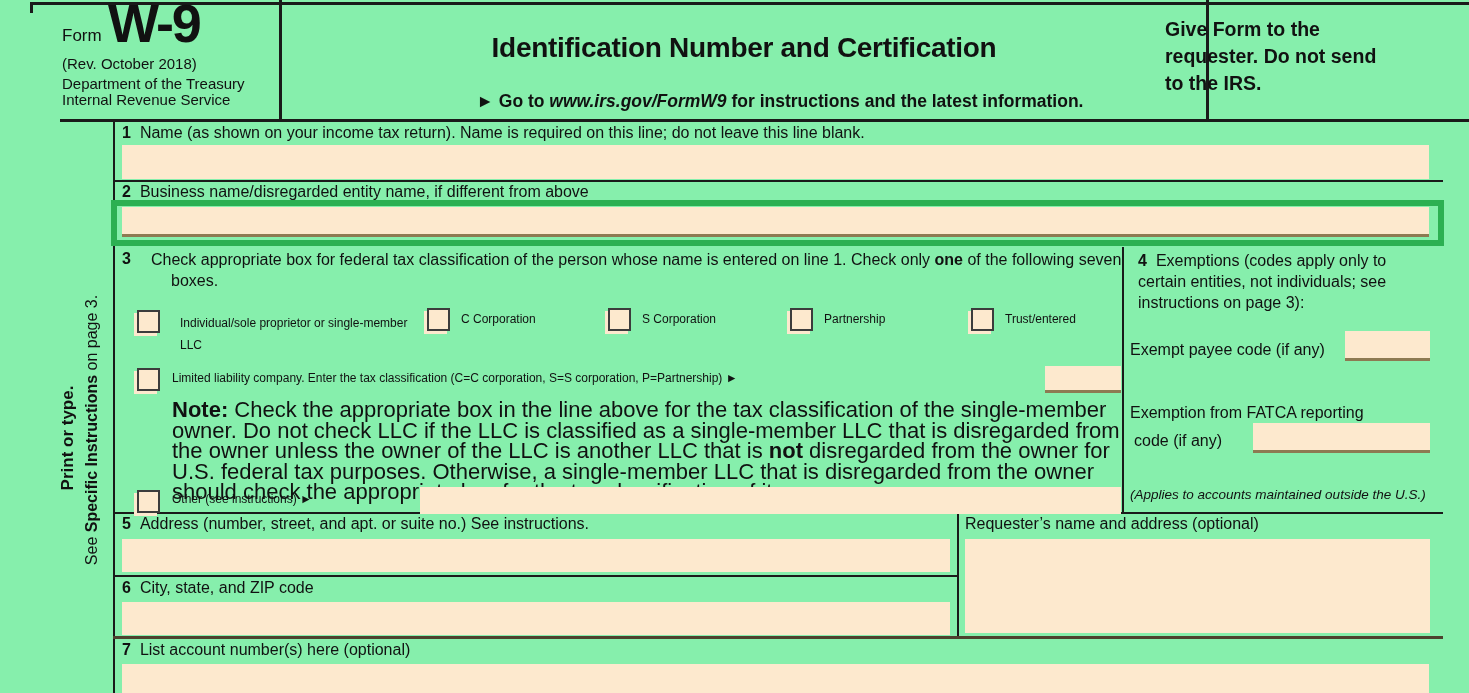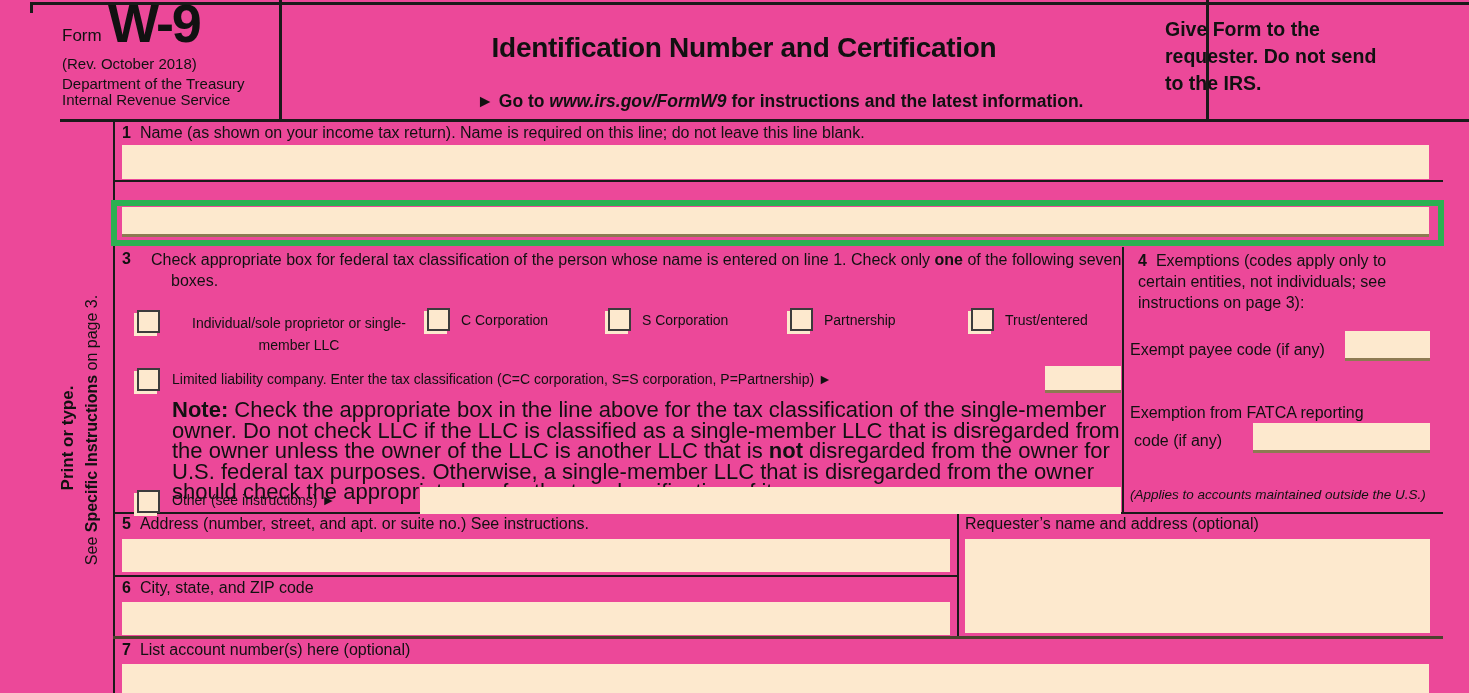--- a/index.html
+++ b/index.html
@@ -4,30 +4,30 @@
 <style>
   :root{
     --field-bg:#fde9ce;
     --highlight:#2cb052;
     --ink:#111;
     --rule:#1a1a1a;
     --brown:#8d7a52;
   }
   html,body{margin:0;padding:0;background:#fff;}
   body{font-family:"Liberation Sans","DejaVu Sans",sans-serif;color:var(--ink);}
-  #page{position:relative;width:1469px;height:693px;background:#ec4899;overflow:hidden;}
+  #page{position:relative;width:1469px;height:693px;background:#86efac;overflow:hidden;}
   .rule{position:absolute;background:var(--rule);}
   b{font-weight:bold;}
   .num{font-weight:bold;margin-right:9px;}
   .lbl{position:absolute;font-size:16px;white-space:nowrap;}
   .wrap{white-space:normal;margin-left:8px;}
   .fld{position:absolute;background:var(--field-bg);}
   .fld.ul{border-bottom:3px solid var(--brown);}
   .cb{position:absolute;width:19px;height:19px;border:2px solid #3c3c3c;background:var(--field-bg);box-shadow:-3px 3px 0 var(--field-bg);}
-  .cblbl{position:absolute;font-size:14px;text-align:center;}
+  .cblbl{position:absolute;font-size:12px;}
   
   .h-form{position:absolute;left:62px;top:26px;font-size:17px;}
   .h-w9{position:absolute;left:108px;top:-8px;font-size:54px;font-weight:bold;letter-spacing:-2px;}
   .h-rev{position:absolute;left:62px;top:55px;font-size:15px;}
   .h-dept{position:absolute;left:62px;top:76px;font-size:15px;line-height:16px;}
   .h-title{position:absolute;left:282px;top:1px;width:924px;text-align:center;font-size:28px;font-weight:bold;line-height:31px;letter-spacing:-0.3px;}
   .h-goto{position:absolute;left:282px;top:91px;width:924px;text-align:center;font-size:17.5px;font-weight:bold;padding-left:36px;}
   .h-give{position:absolute;left:1165px;top:16px;width:218px;font-size:19.5px;font-weight:bold;line-height:27px;}
   .vtext{position:absolute;white-space:nowrap;}
   .vt1{left:68px;top:438px;transform:translate(-50%,-50%) rotate(-90deg);font-size:17px;font-weight:bold;}
@@ -78,20 +78,23 @@
   <div class="rule" style="left:113px;top:512px;width:1330px;height:2px;"></div>
   <div class="rule" style="left:957px;top:514px;width:2px;height:123px;"></div>
   <div class="rule" style="left:113px;top:575px;width:846px;height:2px;"></div>
   <div class="rule" style="left:113px;top:636px;width:1330px;height:3px;background:#4d422e;"></div>
 
   <div class="lbl" style="left:122px;top:124px;">
     <span class="num">1</span><span>Name (as shown on your income tax return). Name is required on this line; do not leave this line blank.</span>
   </div>
   <div class="fld" style="left:122px;top:145px;width:1307px;height:34px;"></div>
 
+  <div class="lbl" style="left:122px;top:183px;">
+    <span class="num">2</span><span>Business name/disregarded entity name, if different from above</span>
+  </div>
   <div class="fld ul" style="left:122px;top:207px;width:1307px;height:27px;"></div>
   <div class="greenbox"></div>
 
   <div class="lbl num" style="left:122px;top:250px;">3</div>
   <div class="lbl wrap hang" style="left:143px;top:250px;width:975px;line-height:20.5px;">
     <span>Check appropriate box for federal tax classification of the person whose name is entered on line 1. Check only </span><b>one</b><span> of the following seven boxes.</span>
   </div>
 
   <span class="cb" style="left:137px;top:310px;"></span>
   <div class="cblbl wrap" style="left:172px;top:312px;width:238px;line-height:22px;">Individual/sole proprietor or single-member LLC</div>

